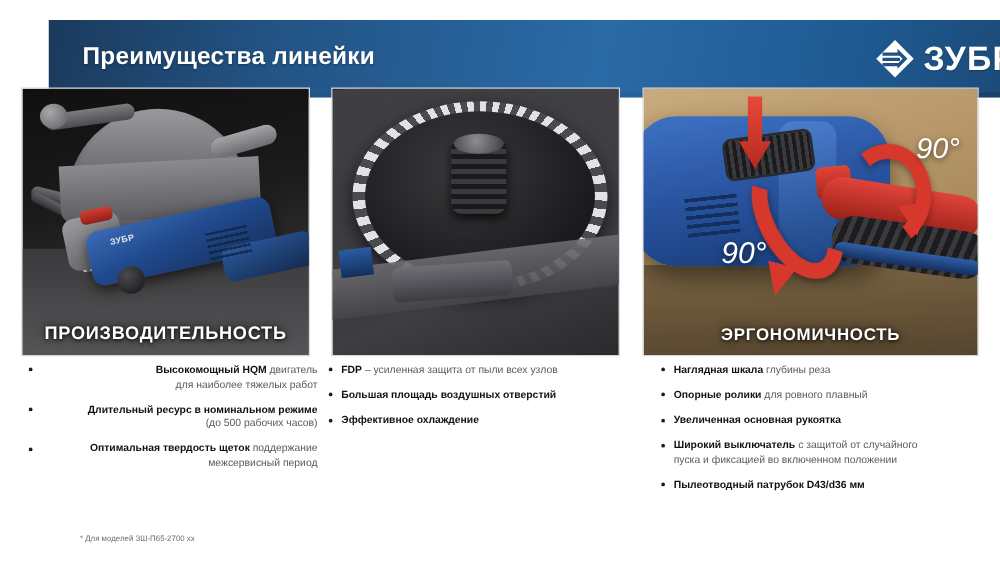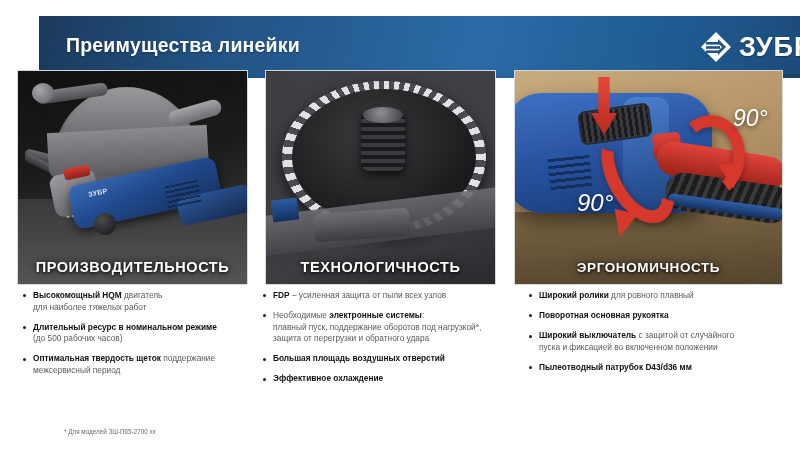--- a/index.html
+++ b/index.html
@@ -225,21 +225,21 @@
   }
   .deg {
     position:absolute; color:#fff; font-weight:normal; font-style:italic;
     font-size:24px; text-shadow:0 2px 5px rgba(0,0,0,.6);
   }
   .deg.a { left:62px; top:118px; }
   .deg.b { left:218px; top:34px; font-size:23px; }
 
   
   .bullets { position:absolute; top:290px; }
-  .bullets.b1 { left:22px;  width:232px; }
+  .bullets.b1 { left:22px;  width:232px;text-align:right; }
   .bullets.b2 { left:262px; width:244px; }
   .bullets.b3 { left:528px; width:258px; }
 
   .bullet { position:relative; padding-left:11px; margin-bottom:8.5px;
     font-size:8.3px; line-height:11.6px; color:#2b2b2b; }
   .bullet:before {
     content:""; position:absolute; left:1px; top:4.4px;
     width:3px; height:3px; border-radius:50%; background:#1c1c1c;
   }
   .bullet b { font-weight:bold; color:#111; }
@@ -299,21 +299,20 @@
     <div class="col c2">
       <div class="photo ph2">
         <div class="plate"></div>
         <div class="ring"></div>
         <div class="ring-inner"></div>
         <div class="arm"></div>
         <div class="bluebit"></div>
         <div class="clamp"></div>
         <div class="hub"></div>
         <div class="hubtop"></div>
-        <div class="caption">ТЕХНОЛОГИЧНОСТЬ</div>
       </div>
     </div>
 
     <div class="col c3">
       <div class="photo ph3">
         <div class="table"></div>
         <div class="toolnose"></div>
         <div class="tool"></div>
         <div class="vent"></div>
         <div class="collar"></div>
@@ -347,38 +346,36 @@
       <b>Оптимальная твердость щеток</b><span class="lite"> поддержание</span><br>
       <span class="lite">межсервисный период</span>
     </div>
   </div>
 
   <div class="bullets b2">
     <div class="bullet">
       <b>FDP</b><span class="lite"> – усиленная защита от пыли всех узлов</span>
     </div>
     <div class="bullet">
-      <span class="lite">Необходимые </span><b>электронные системы</b><span class="lite">:</span><br>
-      <span class="lite">плавный пуск, поддержание оборотов под нагрузкой*,</span><br>
-      <span class="lite">защита от перегрузки и обратного удара</span>
-    </div>
-    <div class="bullet">
       <b>Большая площадь воздушных отверстий</b>
     </div>
     <div class="bullet">
       <b>Эффективное охлаждение</b>
     </div>
   </div>
 
   <div class="bullets b3">
     <div class="bullet">
-      <b>Широкий ролики</b><span class="lite"> для ровного плавный</span>
-    </div>
-    <div class="bullet">
-      <b>Поворотная основная рукоятка</b>
+      <b>Наглядная шкала</b><span class="lite"> глубины реза</span>
+    </div>
+    <div class="bullet">
+      <b>Опорные ролики</b><span class="lite"> для ровного плавный</span>
+    </div>
+    <div class="bullet">
+      <b>Увеличенная основная рукоятка</b>
     </div>
     <div class="bullet">
       <b>Широкий выключатель</b><span class="lite"> с защитой от случайного</span><br>
       <span class="lite">пуска и фиксацией во включенном положении</span>
     </div>
     <div class="bullet">
       <b>Пылеотводный патрубок D43/d36 мм</b>
     </div>
   </div>
 

